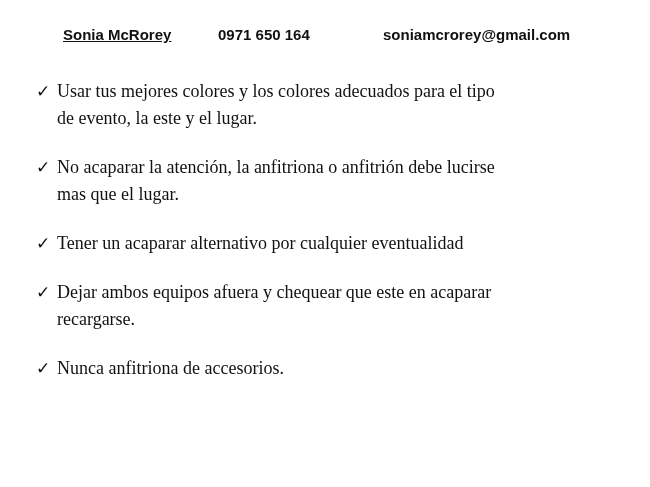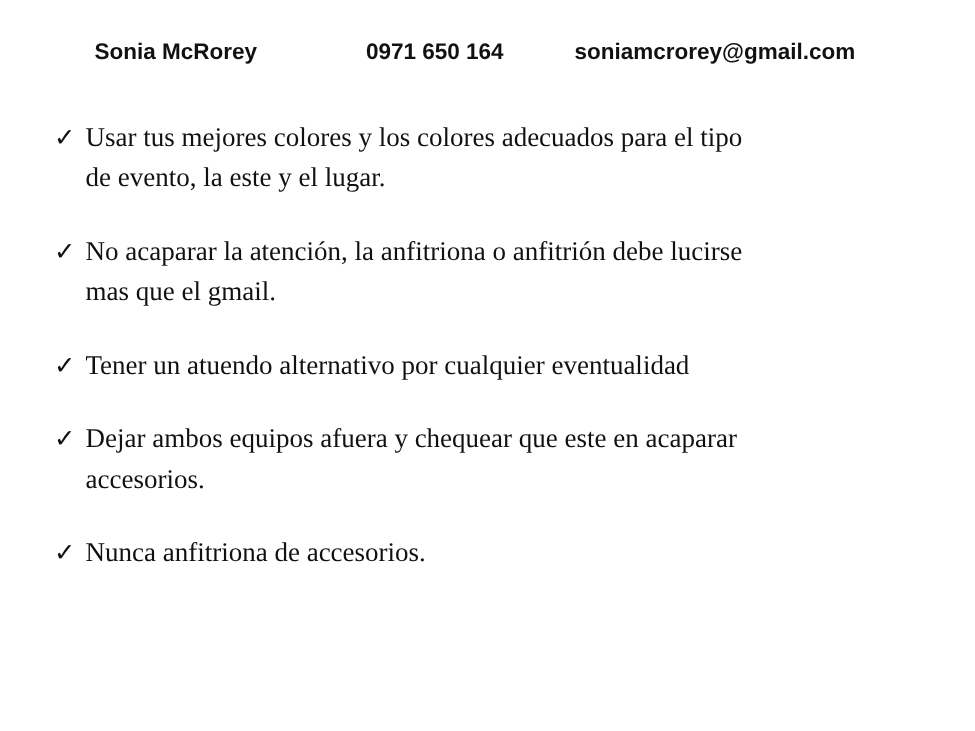--- a/index.html
+++ b/index.html
@@ -21,22 +21,22 @@
     top: 24px;
     left: 0;
     width: 650px;
     height: 22px;
     font-weight: bold;
     font-size: 15px;
     line-height: 22px;
     white-space: nowrap;
   }
   .contact { position: absolute; top: 0; }
-  .contact.name  { left: 63px; }
-  .contact.phone { left: 244px; }
+  .contact.name  { left: 63px; text-decoration: underline; }
+  .contact.phone { left: 218px; }
   .contact.email { left: 383px; }
   .checklist {
     position: absolute;
     top: 78px;
     left: 36px;
     width: 575px;
     margin: 0;
     padding: 0;
     list-style: none;
     font-size: 18px;
@@ -71,32 +71,32 @@
 
     <li class="check-item">
       <span class="check">✓</span>
       <span class="line">Usar tus mejores colores y los colores adecuados para el tipo</span>
       <span class="line">de evento, la este y el lugar.</span>
     </li>
 
     <li class="check-item">
       <span class="check">✓</span>
       <span class="line">No acaparar la atención, la anfitriona o anfitrión debe lucirse</span>
-      <span class="line">mas que el gmail.</span>
+      <span class="line">mas que el lugar.</span>
     </li>
 
     <li class="check-item">
       <span class="check">✓</span>
-      <span class="line">Tener un atuendo alternativo por cualquier eventualidad</span>
+      <span class="line">Tener un acaparar alternativo por cualquier eventualidad</span>
     </li>
 
     <li class="check-item">
       <span class="check">✓</span>
       <span class="line">Dejar ambos equipos afuera y chequear que este en acaparar</span>
-      <span class="line">accesorios.</span>
+      <span class="line">recargarse.</span>
     </li>
 
     <li class="check-item">
       <span class="check">✓</span>
       <span class="line">Nunca anfitriona de accesorios.</span>
     </li>
 
   </ul>
 
 </div>

